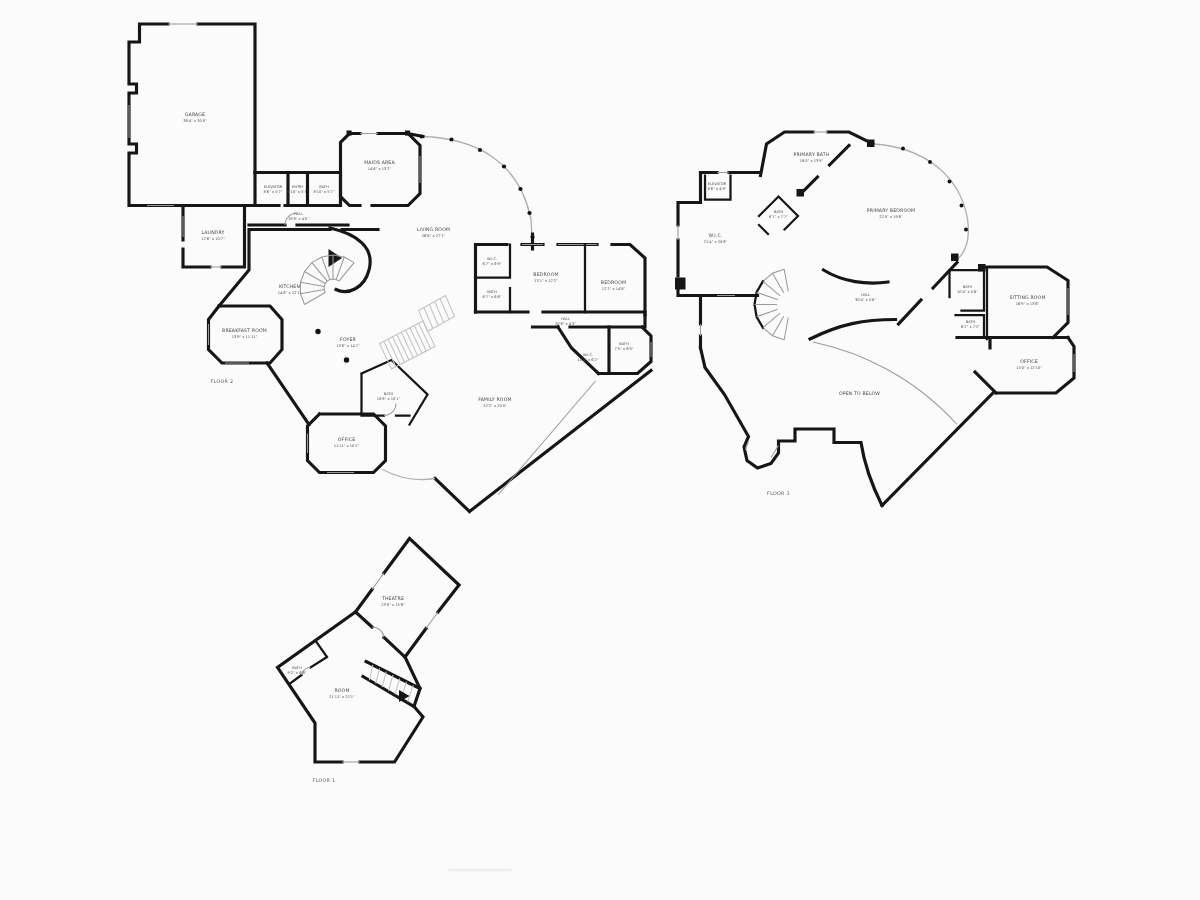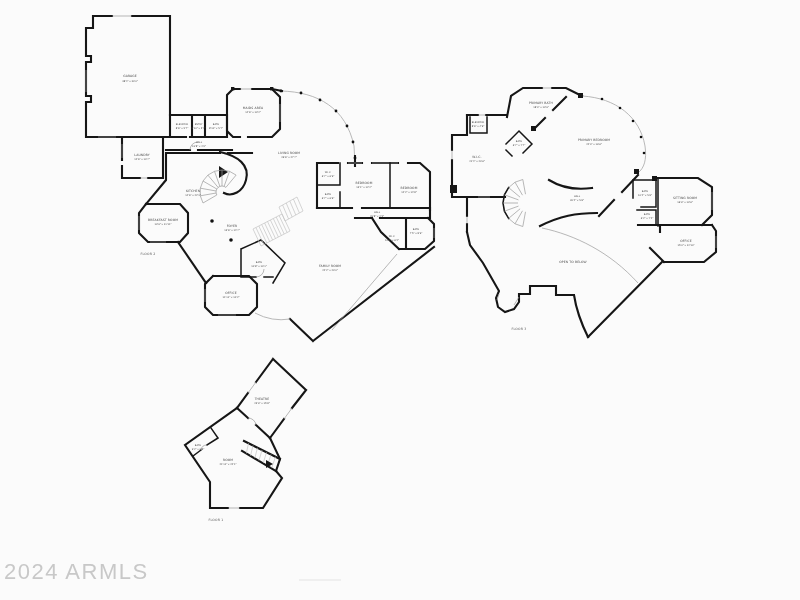--- a/index.html
+++ b/index.html
@@ -222,15 +222,14 @@
     <text class="t" x="262" y="400">THEATRE</text>
     <text class="ts" x="262" y="404">23'9" x 15'8"</text>
     <text class="ts" x="198" y="446">BATH</text>
     <text class="ts" x="198" y="449.5">9'2" x 6'8"</text>
     <text class="t" x="228" y="461">ROOM</text>
     <text class="ts" x="228" y="465">21'11" x 22'1"</text>
     <text class="tf" x="216" y="521">FLOOR 1</text>
   </g>
 </svg>
 
-<div class="watermark">2024 ARMLS</div>
 <div class="artifact"></div>
 </div>
 
 </body></html>

